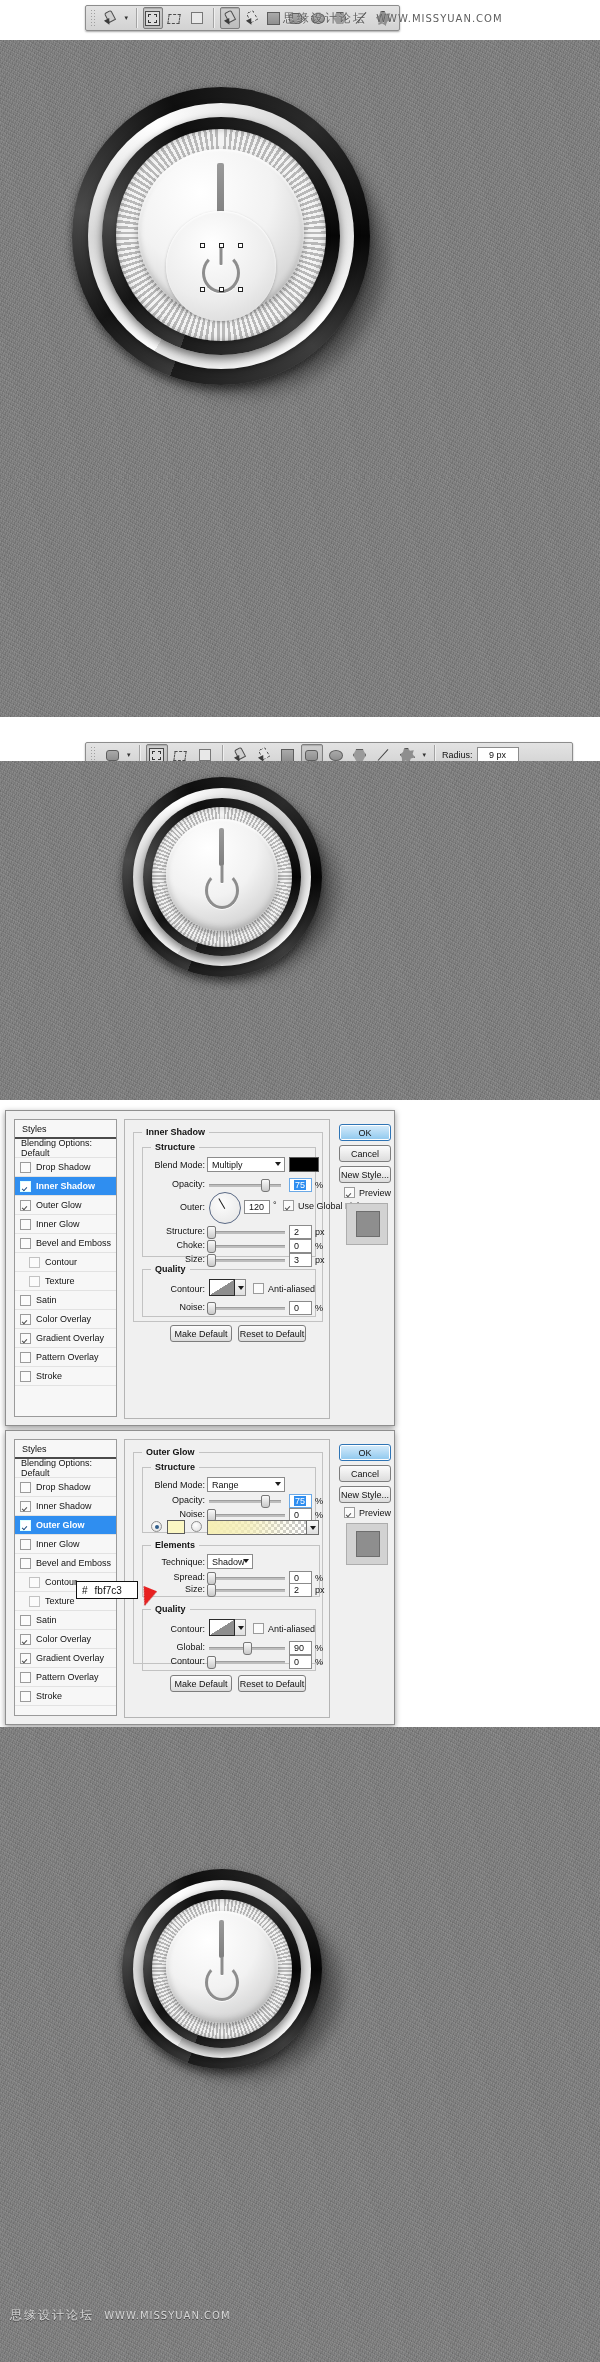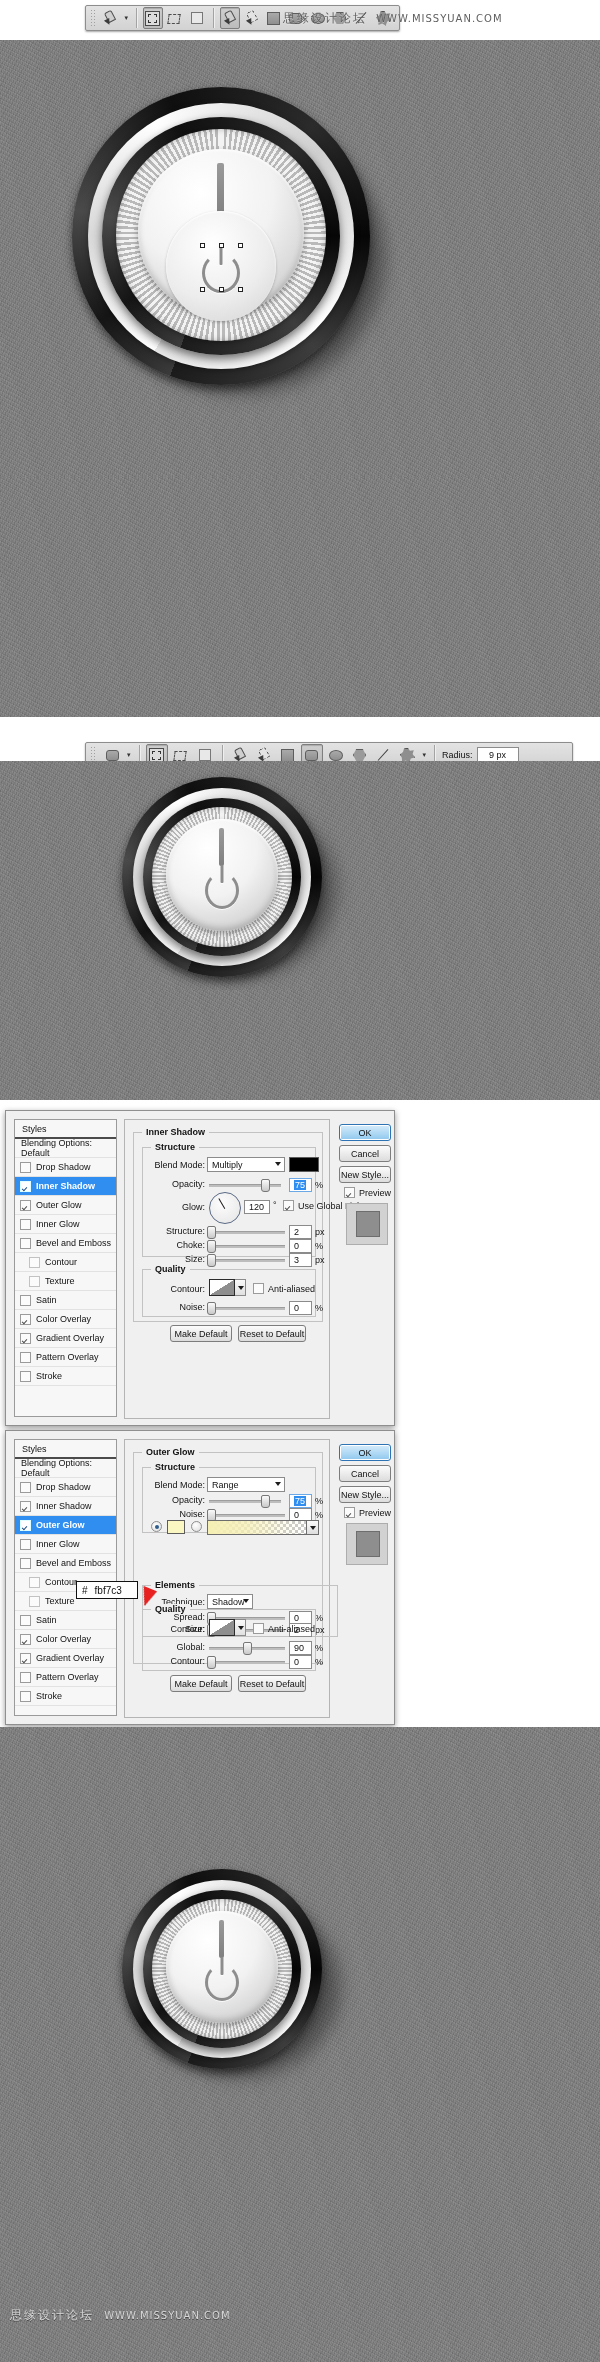--- a/index.html
+++ b/index.html
@@ -401,21 +401,21 @@
           <div class="swatch" style="left:146px;top:9px;width:30px;height:15px;background:#000;"></div>
 
           <span class="lbl" style="left:8px;top:31px;width:54px;">Opacity:</span>
           <div class="slider" style="left:66px;top:36px;width:72px;"></div>
           <div class="knobpin" style="left:118px;top:31px;"></div>
           <div class="num hl" style="left:146px;top:30px;width:23px;">
               <span>75</span>
             </div>
           <span class="unit" style="left:172px;top:32px;">%</span>
 
-          <span class="lbl" style="left:10px;top:54px;width:52px;">Glow:</span>
+          <span class="lbl" style="left:10px;top:54px;width:52px;">Outer:</span>
           <div class="angle-dial" style="left:66px;top:44px;"></div>
           <div class="num" style="left:101px;top:52px;width:26px;">120</div>
           <span class="unit" style="left:130px;top:52px;">°</span>
           <div class="chk" style="left:140px;top:52px;">
             <span class="cb ck"></span>
             <span>Use Global Light</span>
           </div>
 
           <span class="lbl" style="left:2px;top:78px;width:60px;">Structure:</span>
           <div class="slider" style="left:66px;top:83px;width:76px;"></div>
@@ -552,21 +552,21 @@
           <div class="num" style="left:146px;top:40px;width:23px;">0</div>
           <span class="unit" style="left:172px;top:42px;">%</span>
 
           <div class="radio on" style="left:8px;top:53px;"></div>
           <div class="swatch" style="left:24px;top:52px;width:18px;height:14px;background:#fbf7c3;"></div>
           <div class="radio" style="left:48px;top:53px;"></div>
           <div class="gradbar" style="left:64px;top:52px;width:100px;"></div>
           <div class="gradar" style="left:164px;top:52px;"></div>
         </div>
 
-        <div class="grp" style="left:8px;top:92px;width:196px;height:52px;margin-top:40px;">
+        <div class="grp" style="left:8px;top:92px;width:178px;height:52px;">
           <span class="grp-t">Elements</span>
           <span class="lbl" style="left:-2px;top:11px;width:64px;">Technique:</span>
           <div class="sel-box" style="left:64px;top:8px;width:46px;">Shadow</div>
           <div class="sel-box" style="left:64px;top:8px;width:46px;background:transparent;border:none;pointer-events:none;">
               <i class="ar"></i>
             </div>
 
           <span class="lbl" style="left:2px;top:26px;width:60px;">Spread:</span>
           <div class="slider" style="left:66px;top:31px;width:76px;"></div>
           <div class="knobpin" style="left:64px;top:26px;"></div>

